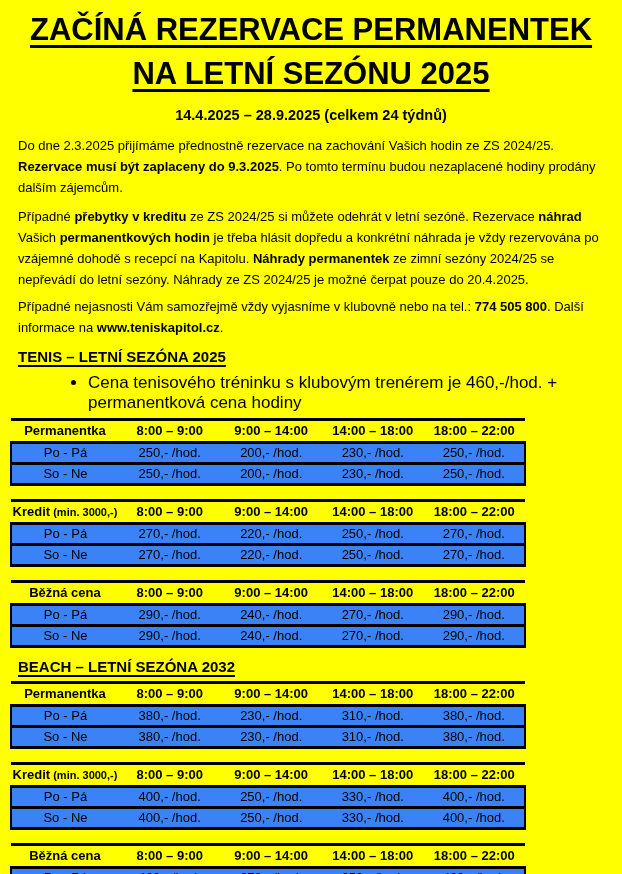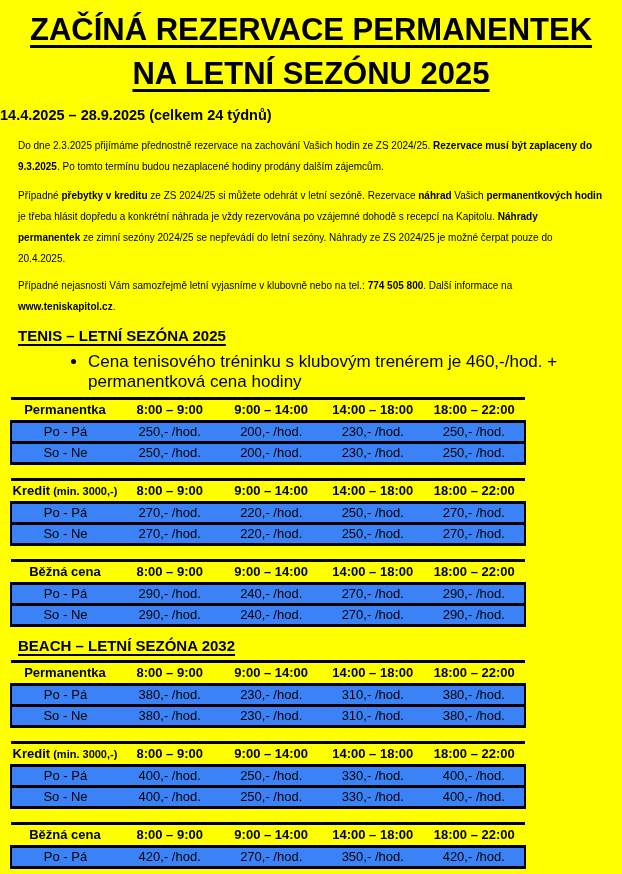--- a/index.html
+++ b/index.html
@@ -21,27 +21,27 @@
   }
   .title .title-line {
     display: inline-block;
     text-decoration: underline;
     text-decoration-thickness: 3px;
     text-underline-offset: 5px;
     margin-bottom: 4px;
   }
   .subtitle {
     margin-top: 9px;
-    text-align: left;
+    text-align: center;
     font-size: 14.5px;
     font-weight: bold;
   }
   .para {
     margin: 8px 20px 0 18px;
-    font-size: 10px;
+    font-size: 13px;
     line-height: 21px;
   }
   .para.first { margin-top: 12px; }
   .para.tight { margin-top: 6px; }
   .section-heading {
     margin: 10px 20px 0 18px;
     font-size: 15px;
     font-weight: bold;
     text-decoration: underline;
     text-decoration-thickness: 2px;
@@ -95,21 +95,21 @@
 <header>
   <h1 class="title">
     <span class="title-line">ZAČÍNÁ REZERVACE PERMANENTEK</span><br>
     <span class="title-line">NA LETNÍ SEZÓNU 2025</span>
   </h1>
   <div class="subtitle">14.4.2025 – 28.9.2025 (celkem 24 týdnů)</div>
 </header>
 
 <p class="para first"><span>Do dne 2.3.2025 přijímáme přednostně rezervace na zachování Vašich hodin ze ZS 2024/25. </span><b>Rezervace musí být zaplaceny do 9.3.2025</b><span>. Po tomto termínu budou nezaplacené hodiny prodány dalším zájemcům.</span></p>
 <p class="para"><span>Případné </span><b>přebytky v kreditu</b><span> ze ZS 2024/25 si můžete odehrát v letní sezóně. Rezervace </span><b>náhrad</b><span> Vašich </span><b>permanentkových hodin</b><span> je třeba hlásit dopředu a konkrétní náhrada je vždy rezervována po vzájemné dohodě s recepcí na Kapitolu. </span><b>Náhrady permanentek</b><span> ze zimní sezóny 2024/25  se nepřevádí do letní sezóny. Náhrady ze ZS 2024/25 je možné čerpat pouze do 20.4.2025.</span></p>
-<p class="para tight"><span>Případné nejasnosti Vám samozřejmě letní vyjasníme v klubovně nebo na tel.: </span><b>774 505 800</b><span>. Další informace na </span><b>www.teniskapitol.cz</b><span>.</span></p>
+<p class="para tight"><span>Případné nejasnosti Vám samozřejmě vždy vyjasníme v klubovně nebo na tel.: </span><b>774 505 800</b><span>. Další informace na </span><b>www.teniskapitol.cz</b><span>.</span></p>
 
 <h2 class="section-heading">TENIS – LETNÍ SEZÓNA 2025</h2>
 <ul class="bullet-list">
   <li>Cena tenisového tréninku s klubovým trenérem je 460,-/hod. + permanentková cena hodiny</li>
 </ul>
 
 <table class="price-table mt-first">
     <colgroup>
       <col class="c1">
       <col>

